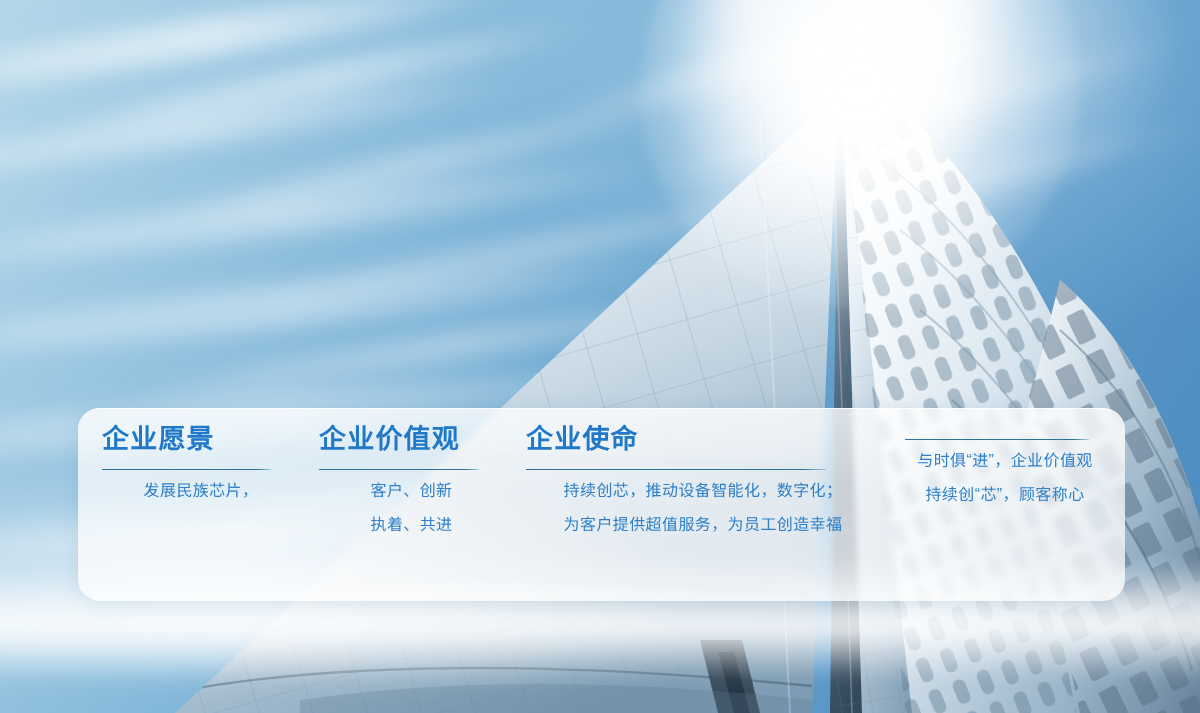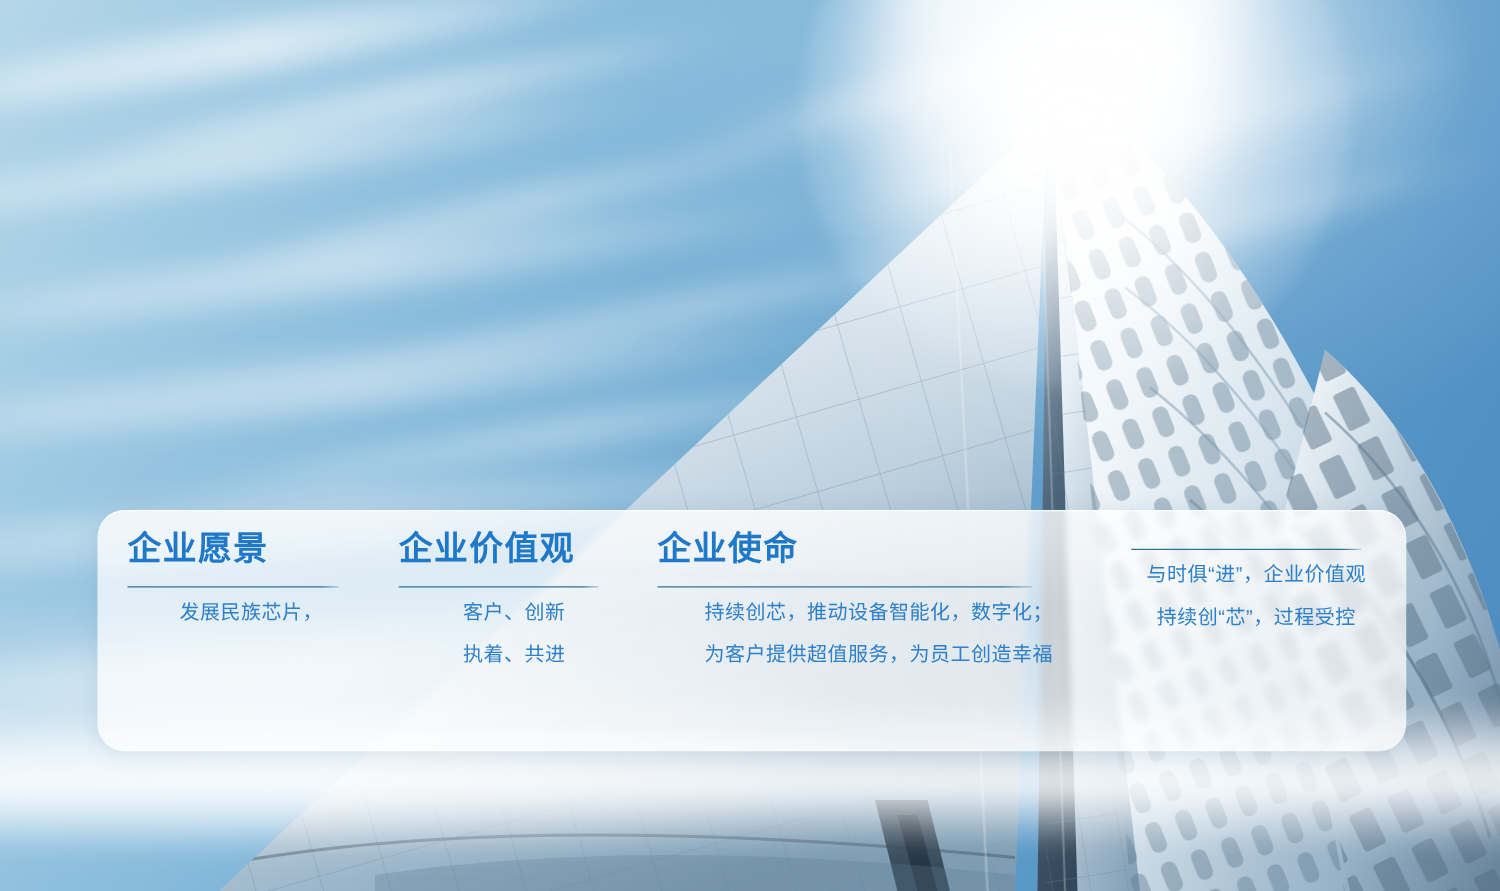--- a/index.html
+++ b/index.html
@@ -373,19 +373,19 @@
       <div class="col-lines">
         <div class="col-line">持续创芯，推动设备智能化，数字化；</div>
         <div class="col-line">为客户提供超值服务，为员工创造幸福</div>
       </div>
     </div>
 
     <div class="col col-4">
       <div class="col-rule"></div>
       <div class="col-lines">
         <div class="col-line">与时俱“进”，企业价值观</div>
-        <div class="col-line">持续创“芯”，过程受控</div>
+        <div class="col-line">持续创“芯”，顾客称心</div>
       </div>
     </div>
 
   </div>
 
 </div>
 
 </body></html>

